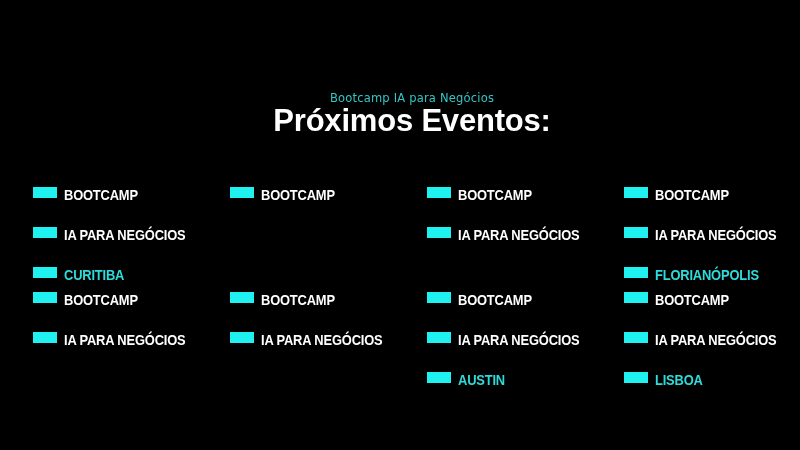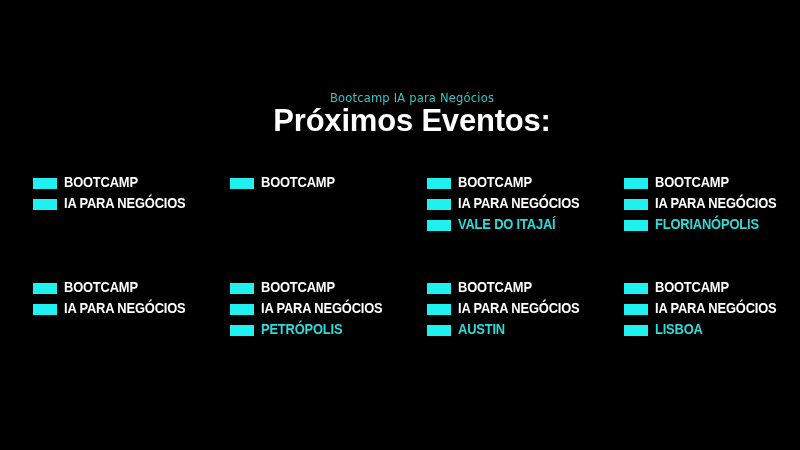--- a/index.html
+++ b/index.html
@@ -60,23 +60,24 @@
     grid-auto-rows: 105px;
   }
 
   .event-card {
     display: block;
     width: 190px;
   }
 
   .event-line {
     display: flex;
-    align-items: flex-end;
+    align-items: flex-start;
     height: 21px;
     white-space: nowrap;
+    margin-top: 19px;
   }
 
   .bullet {
     flex: 0 0 auto;
     width: 24px;
     height: 11px;
     background: #1ff0f0;
     margin-right: 7px;
   }
 
@@ -116,41 +117,41 @@
 
     <div class="event-card">
       <div class="event-line">
         <span class="bullet"></span>
         <span class="line-text light">BOOTCAMP</span>
       </div>
       <div class="event-line">
         <span class="bullet"></span>
         <span class="line-text light">IA PARA NEGÓCIOS</span>
       </div>
-    </div>
-
-    <div class="event-card">
-      <div class="event-line">
-        <span class="bullet"></span>
-        <span class="line-text light">BOOTCAMP</span>
-      </div>
-    </div>
-
-    <div class="event-card">
-      <div class="event-line">
-        <span class="bullet"></span>
-        <span class="line-text light">BOOTCAMP</span>
-      </div>
-      <div class="event-line">
-        <span class="bullet"></span>
-        <span class="line-text light">IA PARA NEGÓCIOS</span>
-      </div>
-      <div class="event-line">
-        <span class="bullet"></span>
-        <span class="line-text accent">VALE DO ITAJAÍ</span>
+      <div class="event-line">
+        <span class="bullet"></span>
+        <span class="line-text accent">CURITIBA</span>
+      </div>
+    </div>
+
+    <div class="event-card">
+      <div class="event-line">
+        <span class="bullet"></span>
+        <span class="line-text light">BOOTCAMP</span>
+      </div>
+    </div>
+
+    <div class="event-card">
+      <div class="event-line">
+        <span class="bullet"></span>
+        <span class="line-text light">BOOTCAMP</span>
+      </div>
+      <div class="event-line">
+        <span class="bullet"></span>
+        <span class="line-text light">IA PARA NEGÓCIOS</span>
       </div>
     </div>
 
     <div class="event-card">
       <div class="event-line">
         <span class="bullet"></span>
         <span class="line-text light">BOOTCAMP</span>
       </div>
       <div class="event-line">
         <span class="bullet"></span>
@@ -175,24 +176,20 @@
 
     <div class="event-card">
       <div class="event-line">
         <span class="bullet"></span>
         <span class="line-text light">BOOTCAMP</span>
       </div>
       <div class="event-line">
         <span class="bullet"></span>
         <span class="line-text light">IA PARA NEGÓCIOS</span>
       </div>
-      <div class="event-line">
-        <span class="bullet"></span>
-        <span class="line-text accent">PETRÓPOLIS</span>
-      </div>
     </div>
 
     <div class="event-card">
       <div class="event-line">
         <span class="bullet"></span>
         <span class="line-text light">BOOTCAMP</span>
       </div>
       <div class="event-line">
         <span class="bullet"></span>
         <span class="line-text light">IA PARA NEGÓCIOS</span>

